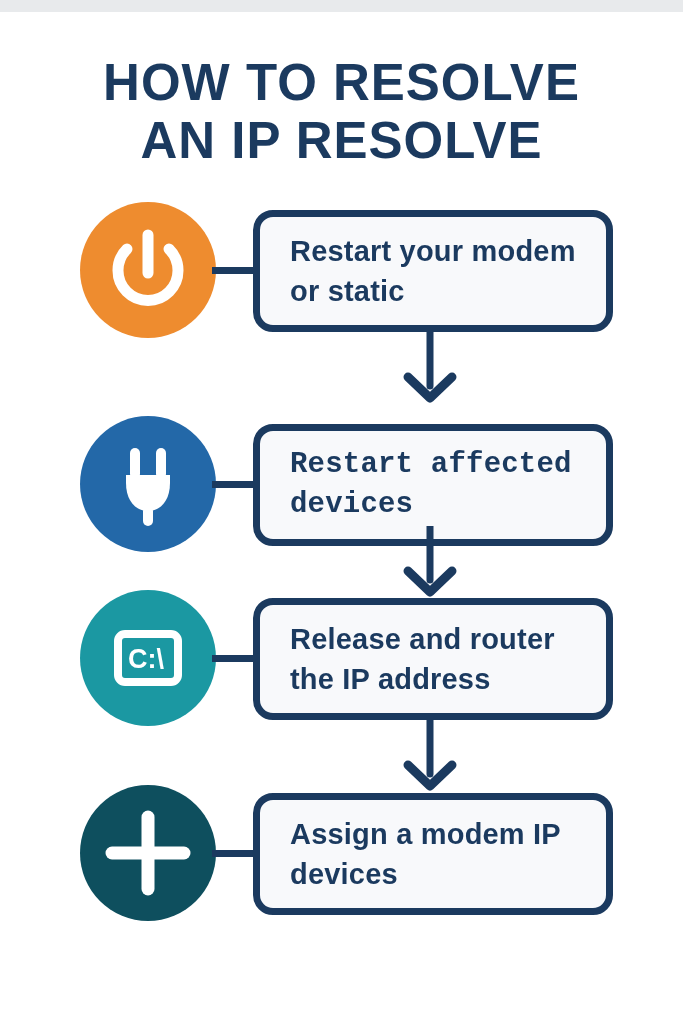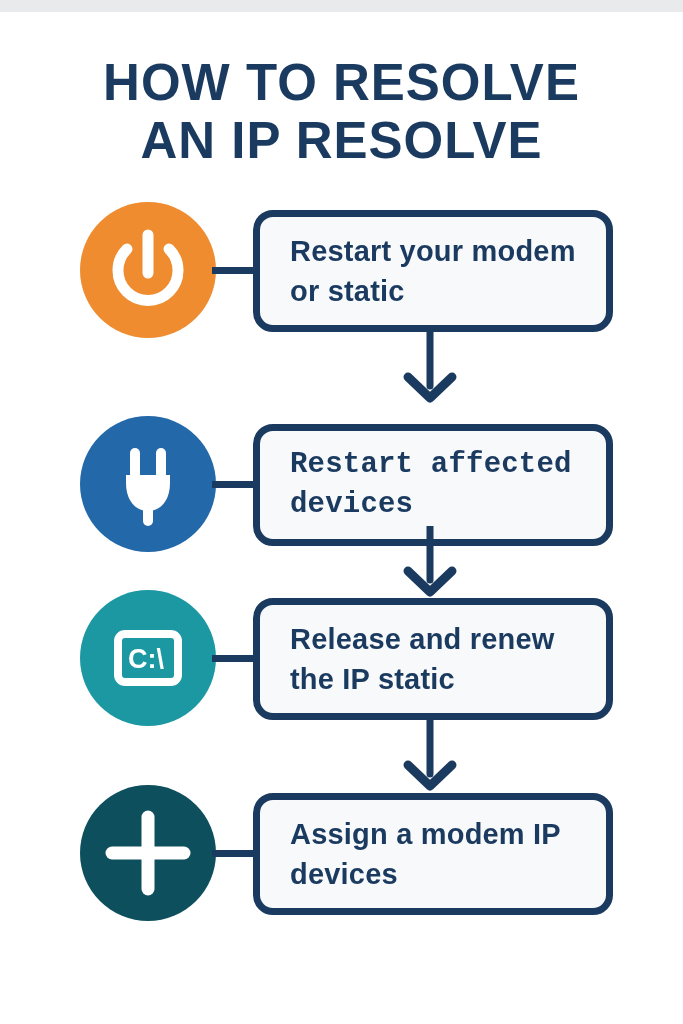--- a/index.html
+++ b/index.html
@@ -159,22 +159,22 @@
   <div class="step-row row-3">
     <svg class="badge" viewBox="0 0 136 136">
       <circle cx="68" cy="68" r="68" fill="#1B98A2"></circle>
       <g>
         <rect x="38" y="44" width="60" height="48" rx="7" class="icon-stroke" stroke-width="8"></rect>
         <text x="48" y="78" class="prompt-label">C:\</text>
       </g>
     </svg>
     <div class="connector"></div>
     <div class="step-box">
-      <div class="step-text">Release and renew</div>
-      <div class="step-text">the IP static</div>
+      <div class="step-text">Release and router</div>
+      <div class="step-text">the IP address</div>
     </div>
   </div>
 
   <svg class="flow-arrow arrow-3" viewBox="0 0 60 72">
     <path class="arrow-stroke" stroke-width="7" d="M 30 0 L 30 54"></path>
     <path class="arrow-stroke" stroke-width="9" d="M 8 45 L 30 66 L 52 45"></path>
   </svg>
 
   <div class="step-row row-4">
     <svg class="badge" viewBox="0 0 136 136">

